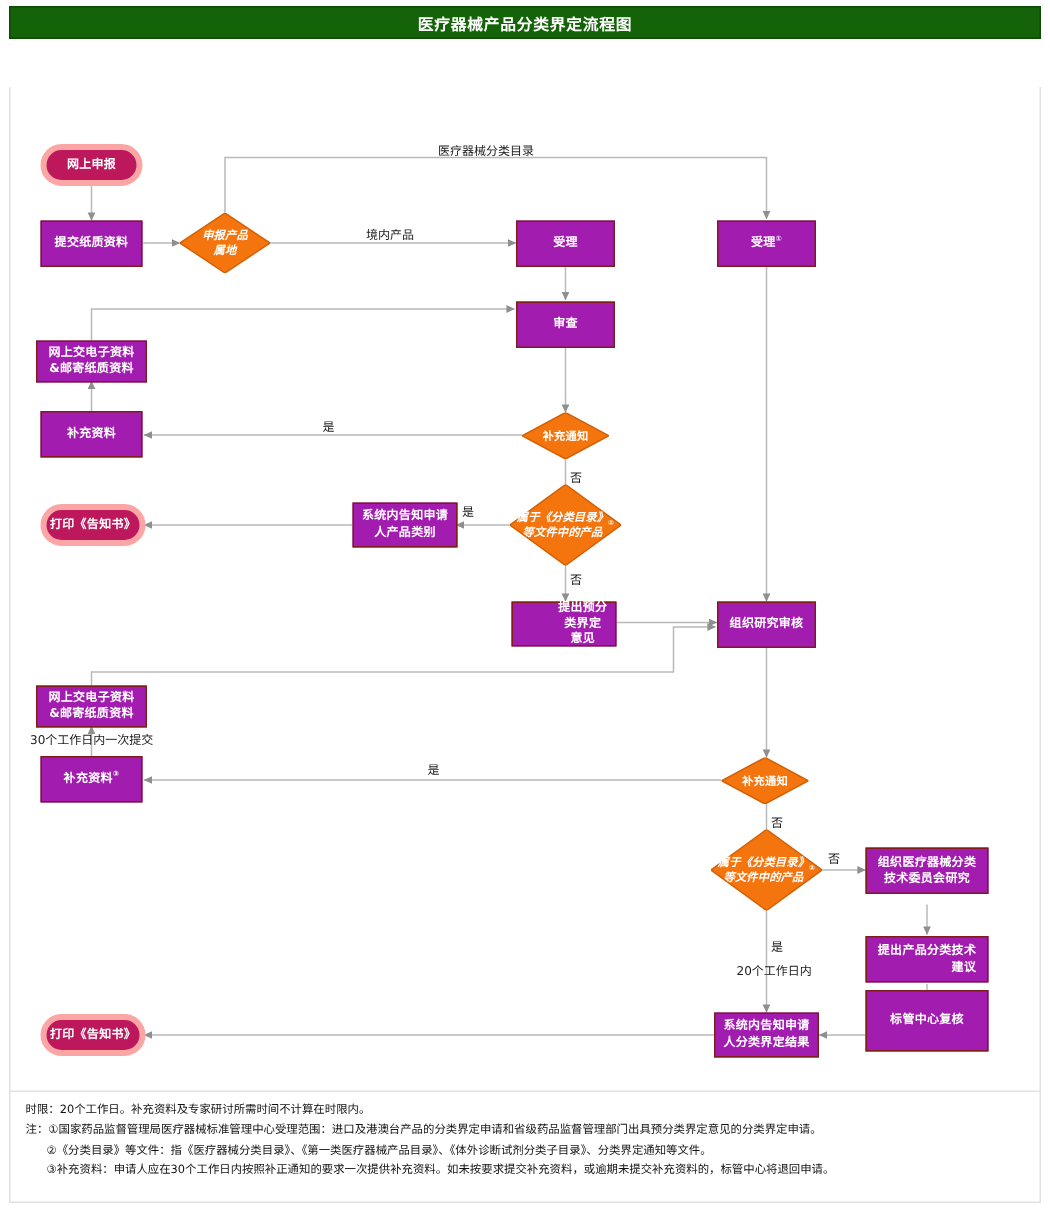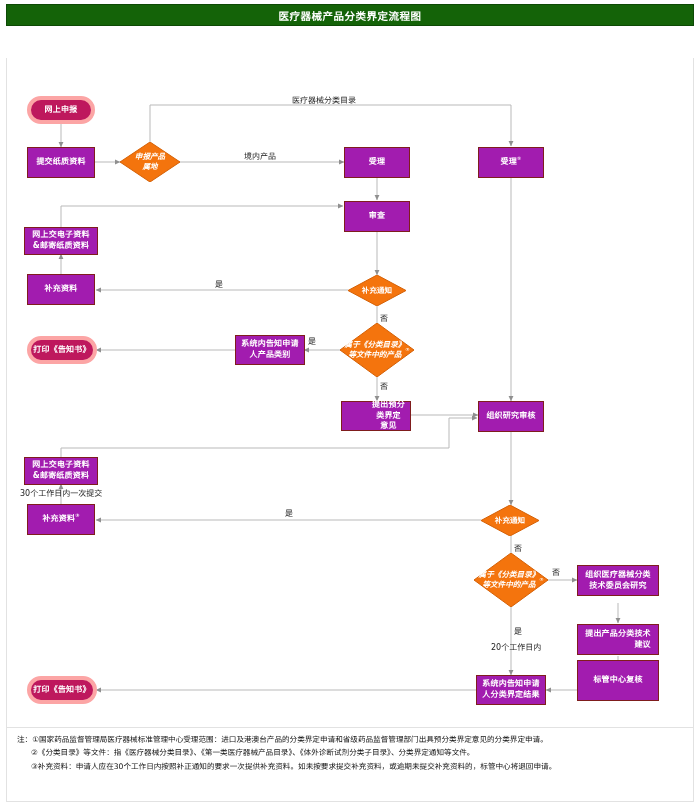--- a/index.html
+++ b/index.html
@@ -314,18 +314,19 @@
     <div class="elabel" style="left:373px;top:322px;">否</div>
     <div class="elabel" style="left:13px;top:429px;">30个工作日内一次提交</div>
     <div class="elabel" style="left:278px;top:449px;">是</div>
     <div class="elabel" style="left:507px;top:484px;">否</div>
     <div class="elabel" style="left:545px;top:508px;">否</div>
     <div class="elabel" style="left:507px;top:567px;">是</div>
     <div class="elabel" style="left:484px;top:583px;">20个工作日内</div>
   </div>
 
   <div class="notes">
+    <p>时限：20个工作日。补充资料及专家研讨所需时间不计算在时限内。</p>
     <p>注：①国家药品监督管理局医疗器械标准管理中心受理范围：进口及港澳台产品的分类界定申请和省级药品监督管理部门出具预分类界定意见的分类界定申请。</p>
     <p class="ind">②《分类目录》等文件：指《医疗器械分类目录》、《第一类医疗器械产品目录》、《体外诊断试剂分类子目录》、分类界定通知等文件。</p>
     <p class="ind">③补充资料：申请人应在30个工作日内按照补正通知的要求一次提供补充资料。如未按要求提交补充资料，或逾期未提交补充资料的，标管中心将退回申请。</p>
   </div>
 
 </div>
 
 </body></html>

